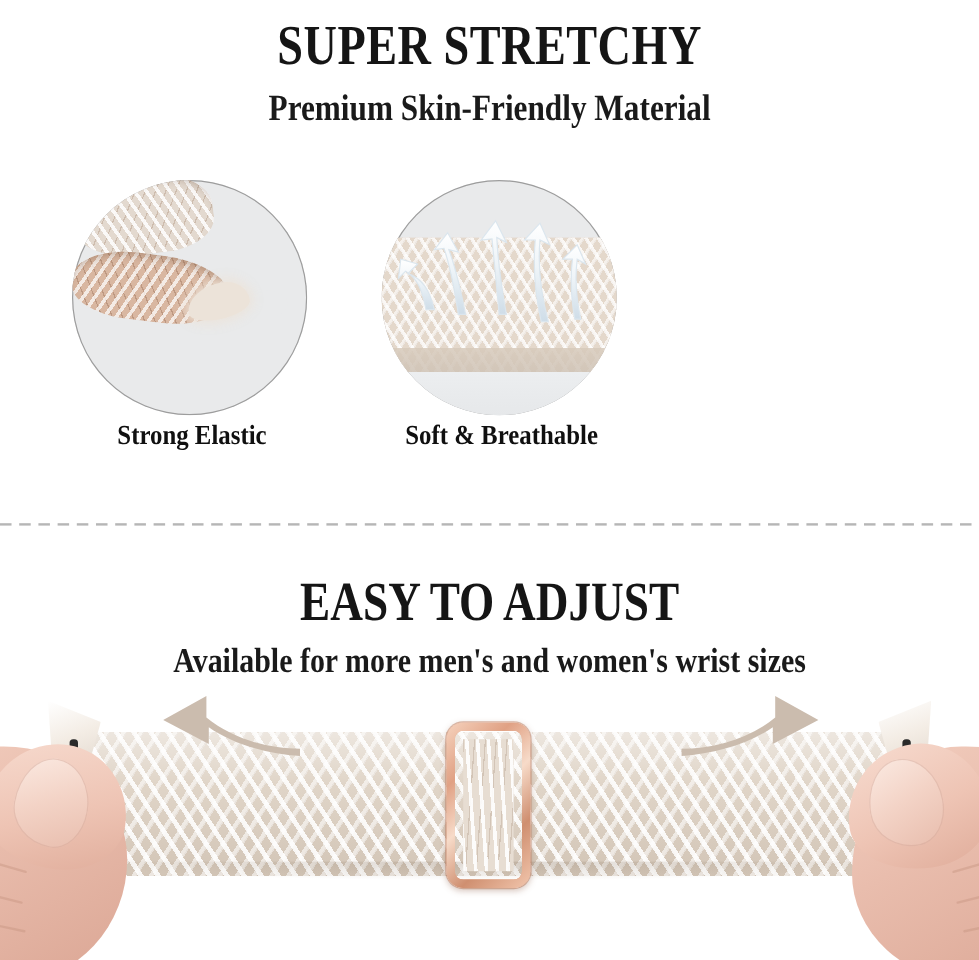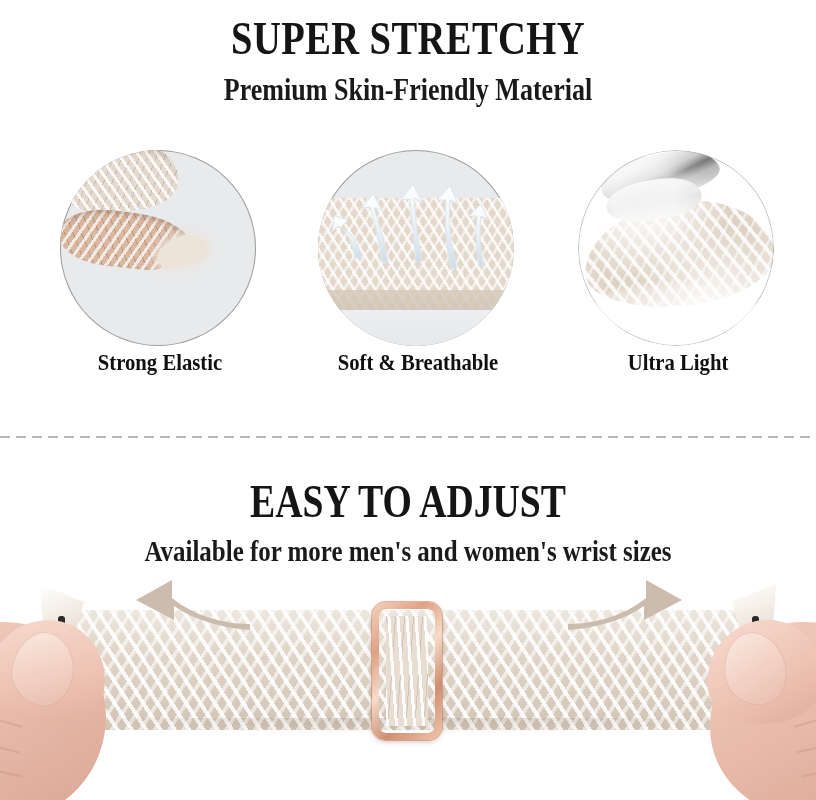--- a/index.html
+++ b/index.html
@@ -317,30 +317,20 @@
               <path d="M70,112 C66,92 62,74 56,58 L64,60 L55,44 L44,58 L52,57 C58,74 61,93 64,112 Z"></path>
               <path d="M104,112 C100,90 97,68 96,48 L104,52 L95,34 L83,50 L92,49 C94,69 96,91 98,112 Z"></path>
               <path d="M139,118 C133,96 130,72 132,50 L140,54 L132,36 L119,50 L128,50 C126,73 128,96 133,118 Z"></path>
               <path d="M166,116 C162,98 161,82 163,66 L170,70 L163,54 L151,66 L159,66 C157,83 158,99 161,116 Z"></path>
             </g>
           </svg>
         </div>
         <div class="caption">Soft &amp; Breathable</div>
       </div>
 
-      <div class="cwrap c3">
-        <div class="circ c3 plain">
-          <div class="bandblob"></div>
-          <div class="metal"></div>
-          <div class="metal2"></div>
-          <div class="lens"></div>
-          <div class="glare"></div>
-        </div>
-        <div class="caption">Ultra Light</div>
-      </div>
 
     </div>
   </div>
 
   <div class="divider"></div>
 
   <div class="sec2">
 
     <div class="headline2">EASY TO ADJUST</div>
     <div class="subhead2">Available for more men's and women's wrist sizes</div>

